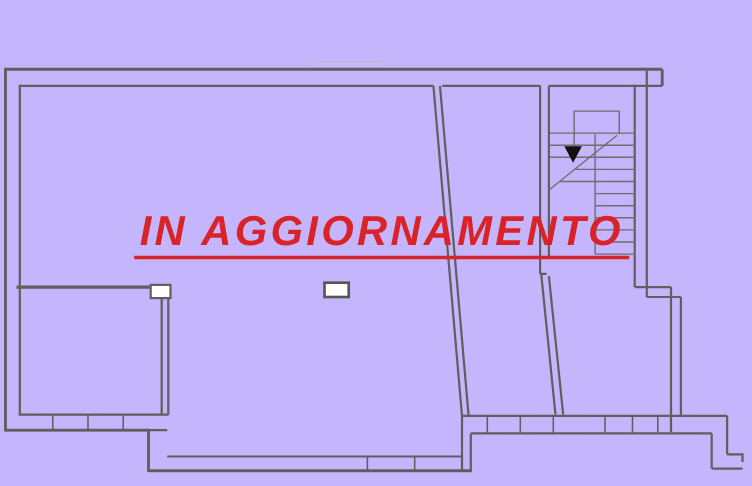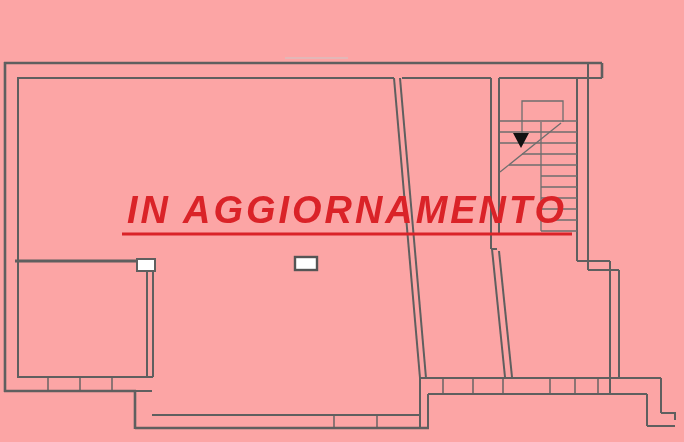--- a/index.html
+++ b/index.html
@@ -1,17 +1,17 @@
 <!DOCTYPE html>
 <html><head>
 <meta charset="utf-8">
 <style>
   html,body{margin:0;padding:0;background:#ffffff;}
   body{width:684px;height:442px;font-family:"Liberation Sans",sans-serif;}
-  .canvas{position:relative;width:684px;height:442px;background:#fca5a5;overflow:hidden;}
+  .canvas{position:relative;width:684px;height:442px;background:#c4b5fd;overflow:hidden;}
   .canvas svg{position:absolute;left:0;top:0;}
   .plan-line{fill:none;}
   .watermark-text{
     font-family:"Liberation Sans",sans-serif;
     font-style:italic;
     font-weight:bold;
     font-size:38px;
     letter-spacing:3px;
   }
 </style>

